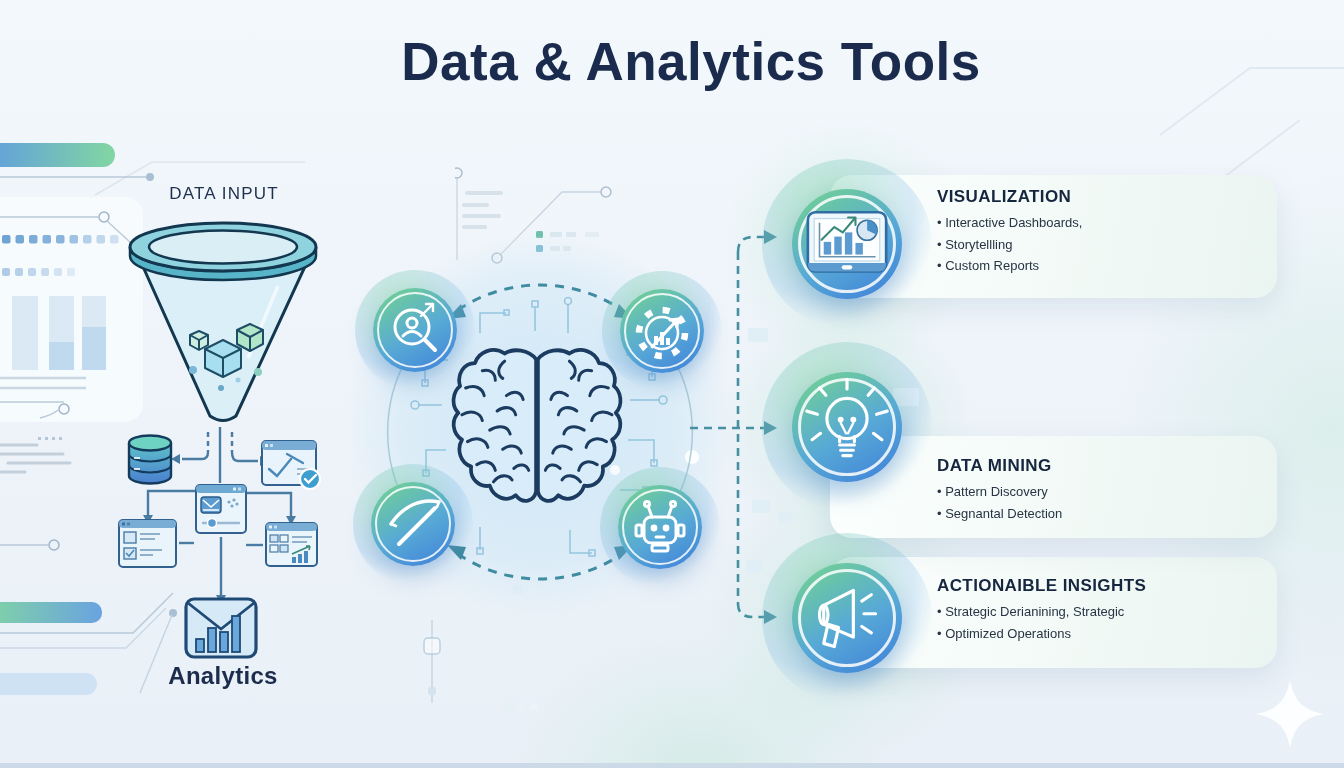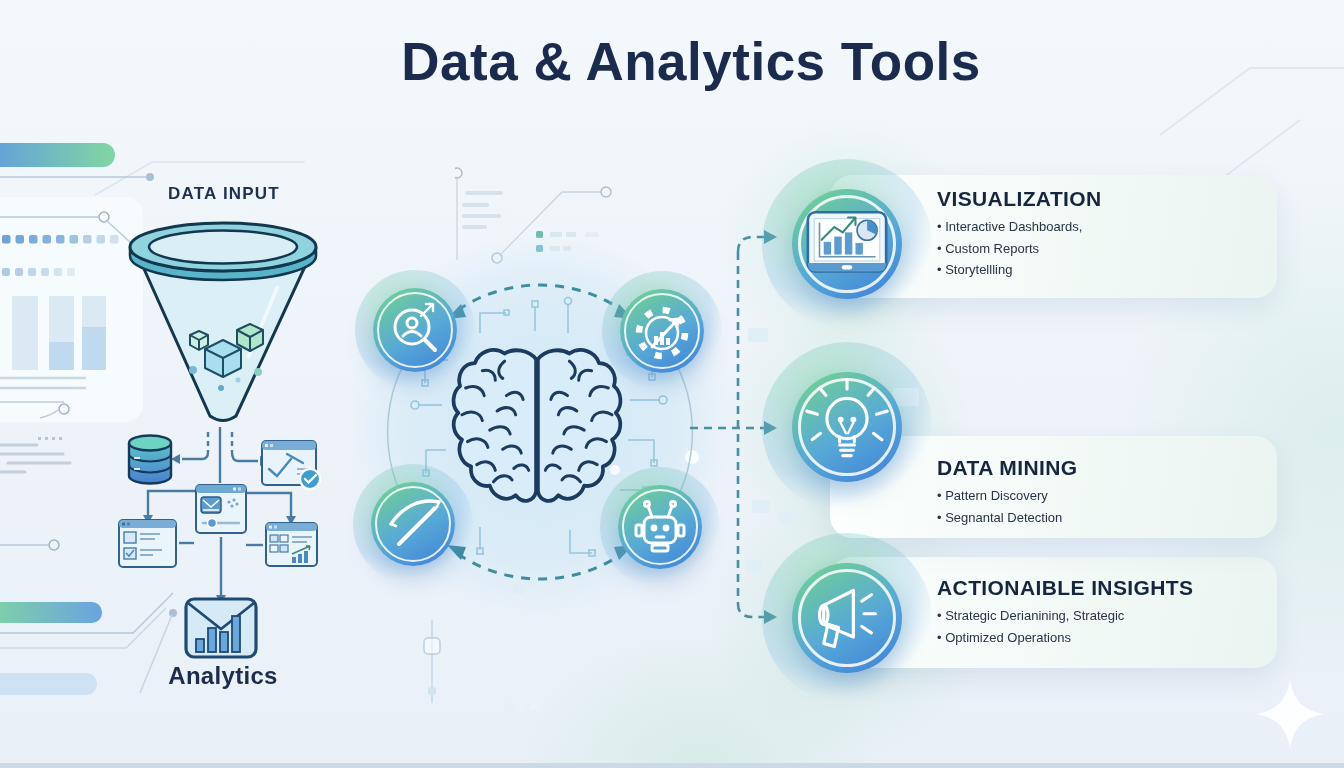--- a/index.html
+++ b/index.html
@@ -13,31 +13,31 @@
       radial-gradient(200px 200px at 847px 618px, rgba(140,216,170,.24), rgba(140,216,170,0) 70%),
       radial-gradient(300px 360px at 1330px 430px, rgba(170,225,195,.25), rgba(170,225,195,0) 70%),
       radial-gradient(260px 200px at 700px 770px, rgba(170,225,195,.30), rgba(170,225,195,0) 70%),
       linear-gradient(180deg,#f3f8fc 0%,#edf3f9 55%,#e9f0f7 100%);
   }
   .abs{position:absolute;}
   .title{
     position:absolute;left:0;top:31px;width:100%;text-align:center;
     font-size:53px;font-weight:800;letter-spacing:.5px;color:#1a2b4d;padding-left:19px;
   }
-  .small-label{position:absolute;text-align:center;color:#1e3050;font-weight:bold;}
+  .small-label{position:absolute;text-align:center;color:#1e3050;font-weight:normal;}
   .label-data-input{left:148px;top:184px;width:152px;font-size:17px;letter-spacing:1.2px;}
   .label-analytics{left:146px;top:662px;width:154px;font-size:24px;font-weight:800;letter-spacing:.3px;color:#1b2c4c;}
   
   .card{
     position:absolute;left:830px;width:447px;border-radius:22px;
     background:linear-gradient(100deg,#fcfffe 0%,#eff8f4 70%,#eaf4f1 100%);
     box-shadow:0 10px 26px rgba(110,145,180,.16);
   }
   .card-inner{padding-left:107px;padding-right:14px;}
-  .card-heading{font-weight:800;font-size:21px;color:#16263f;letter-spacing:.4px;}
+  .card-heading{font-weight:800;font-size:17px;color:#16263f;letter-spacing:.4px;}
   .card ul{list-style:none;margin:5px 0 0 0;padding:0;}
   .card li{font-size:13px;color:#273444;line-height:21.5px;}
   .card li::before{content:"•  ";}
   
   .badge{
     position:absolute;border-radius:50%;
     background:linear-gradient(150deg,#74d58c 0%,#57a9d6 55%,#3e7ed9 100%);
     box-shadow:0 10px 24px rgba(70,130,190,.35);
   }
   .badge::before{content:"";position:absolute;border-radius:50%;border:3px solid rgba(255,255,255,.85);}
@@ -431,22 +431,22 @@
       <polygon points="84,201 84,215 97,208"></polygon>
       <polygon points="84,390 84,404 97,397"></polygon>
     </g>
   </svg>
 
   <div class="card" style="top:175px;height:123px">
     <div class="card-inner" style="padding-top:12px">
       <div class="card-heading">VISUALIZATION</div>
       <ul>
         <li>Interactive Dashboards,</li>
+        <li>Storytellling</li>
         <li>Custom Reports</li>
-        <li>Storytellling</li>
       </ul>
     </div>
   </div>
 
 
   <div class="card" style="top:557px;height:111px">
     <div class="card-inner" style="padding-top:19px">
       <div class="card-heading">ACTIONAIBLE INSIGHTS</div>
       <ul>
         <li>Strategic Derianining, Strategic</li>

